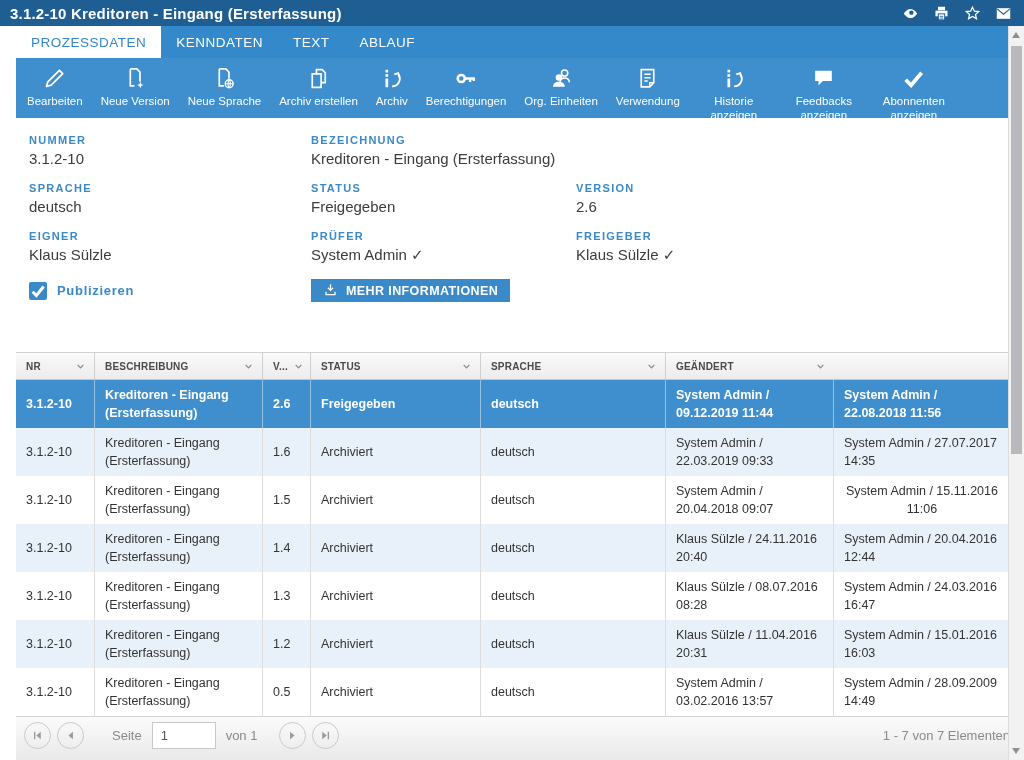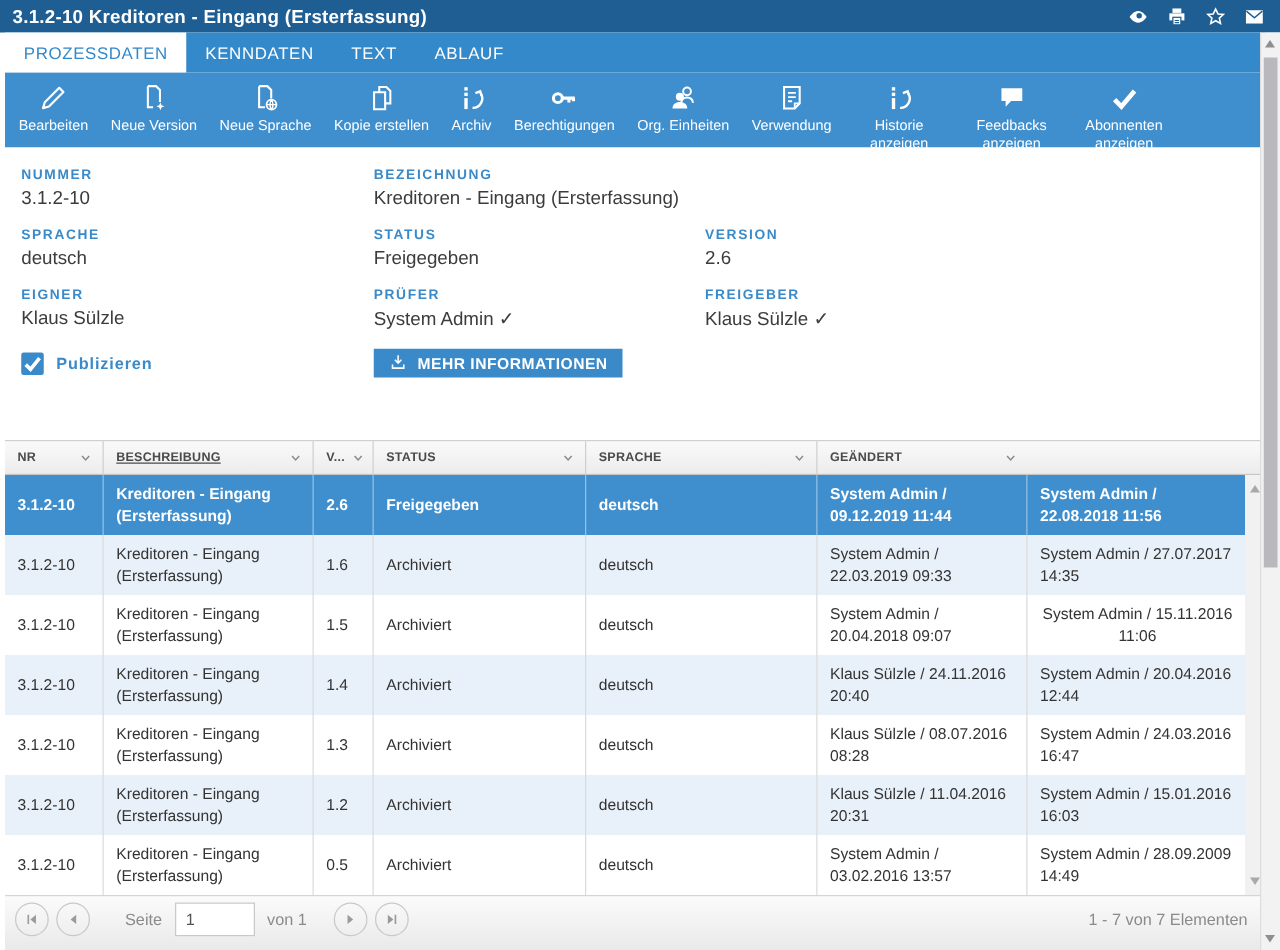--- a/index.html
+++ b/index.html
@@ -7,21 +7,21 @@
        font-family:"Liberation Sans","DejaVu Sans",sans-serif;}
 
   
   .titlebar{height:26px;background:#1f5e93;display:flex;align-items:center;padding:0 10px;box-sizing:border-box;}
   .titlebar .title{color:#fff;font-size:15px;font-weight:700;letter-spacing:.2px;white-space:nowrap;}
   .titlebar-icons{margin-left:auto;display:flex;align-items:center;gap:14px;margin-right:2px;}
   .titlebar-icons .tico{width:17px;height:17px;color:#fff;display:flex;align-items:center;justify-content:center;cursor:pointer;}
   .tico svg{width:17px;height:17px;display:block;}
 
   
-  .stage{position:absolute;top:26px;left:4px;width:1008px;height:612px;}
+  .stage{position:absolute;top:26px;left:16px;width:1008px;height:612px;}
 
   
   .tabbar{height:32px;background:#3389ca;display:flex;align-items:stretch;}
   .tab{display:flex;align-items:center;padding:0 15px;color:#fff;font-size:13.5px;letter-spacing:.5px;cursor:pointer;}
   .tab.active{background:#fff;color:#3389ca;}
 
   
   .toolbar{height:60px;background:#3f8ecd;display:flex;align-items:flex-start;padding:0 2px;box-sizing:border-box;}
   .tb-item{display:flex;flex-direction:column;align-items:center;padding:7px 9px 2px;color:#fff;cursor:pointer;}
   .tb-icon{height:27px;display:flex;align-items:center;justify-content:center;color:#fff;}
@@ -169,21 +169,21 @@
           </span>
           <span class="tb-label">Neue Sprache</span>
         </div>
         <div class="tb-item">
           <span class="tb-icon">
             <svg viewBox="0 0 24 24">
               <path d="M10 3.5h5.5l3 3V16H10z" fill="none" stroke="currentColor" stroke-width="1.6"></path>
               <path d="M6 7.5h8.5l.0 0V20.5H6z" fill="#3f8ecd" stroke="currentColor" stroke-width="1.6"></path>
             </svg>
           </span>
-          <span class="tb-label">Kopie erstellen</span>
+          <span class="tb-label">Archiv erstellen</span>
         </div>
         <div class="tb-item">
           <span class="tb-icon">
             <svg viewBox="0 0 24 24">
               <rect x="6.2" y="3.6" width="2.6" height="2.6" fill="currentColor"></rect>
               <rect x="6.2" y="7.8" width="2.6" height="2.6" fill="currentColor"></rect>
               <rect x="6.2" y="12" width="2.6" height="8.4" fill="currentColor"></rect>
               <path d="M12.5 19.5a7.2 7.2 0 0 0 6-11.5" fill="none" stroke="currentColor" stroke-width="1.8"></path>
               <path d="M19.6 10.5l-1.2-3.7-3.7 1.3" fill="none" stroke="currentColor" stroke-width="1.8"></path>
             </svg>
@@ -315,21 +315,21 @@
     <div class="vtable">
       <div class="thead">
           <div class="th" style="width: 79px;">
             <span>NR</span>
             <span class="chev">
               <svg viewBox="0 0 16 16" width="13" height="13">
                 <path d="M4.5 6l3.5 3.8L11.5 6" fill="none" stroke="#8a8a8a" stroke-width="1.5"></path>
               </svg>
             </span>
           </div>
-          <div class="th" style="width: 168px; text-decoration: underline;">
+          <div class="th" style="width: 168px;">
             <span>BESCHREIBUNG</span>
             <span class="chev">
               <svg viewBox="0 0 16 16" width="13" height="13">
                 <path d="M4.5 6l3.5 3.8L11.5 6" fill="none" stroke="#8a8a8a" stroke-width="1.5"></path>
               </svg>
             </span>
           </div>
           <div class="th" style="width: 48px;">
             <span>V...</span>
             <span class="chev">

